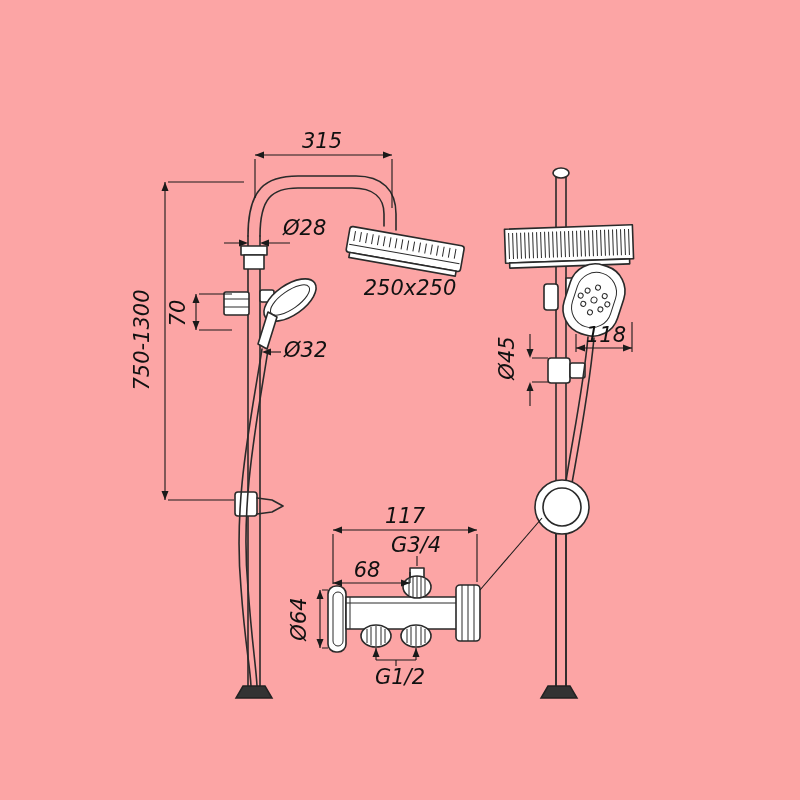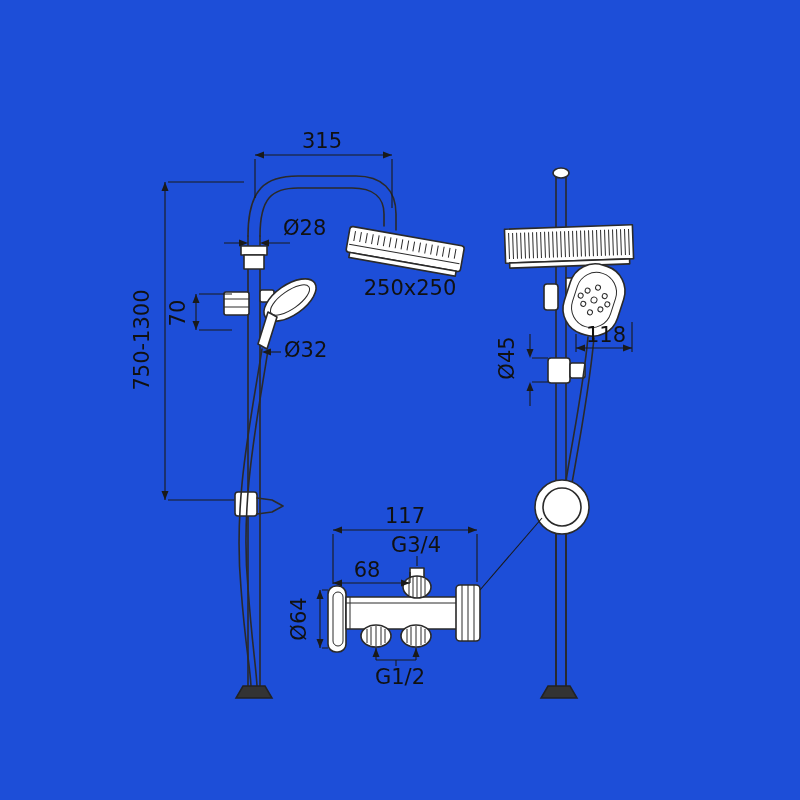--- a/index.html
+++ b/index.html
@@ -1,16 +1,16 @@
 <!DOCTYPE html>
 <html><head>
 <meta charset="utf-8">
 <style>
   html,body{margin:0;padding:0;background:#ffffff;}
-  .stage{width:800px;height:800px;position:relative;background:#1d4ed8;overflow:hidden;}
+  .stage{width:800px;height:800px;position:relative;background:#fca5a5;overflow:hidden;font-style:italic;}
   svg{display:block;}
   svg text{
     font-family:"DejaVu Sans","Liberation Sans",sans-serif;
     font-size:21px;
     fill:#111111;
   }
   .ln{fill:none;stroke:#2a2a2a;stroke-width:1.6;stroke-linejoin:round;stroke-linecap:round;}
   .thin{fill:none;stroke:#2a2a2a;stroke-width:1;}
   .dim{fill:none;stroke:#1a1a1a;stroke-width:1.1;}
   .arr{fill:#1a1a1a;stroke:none;}

